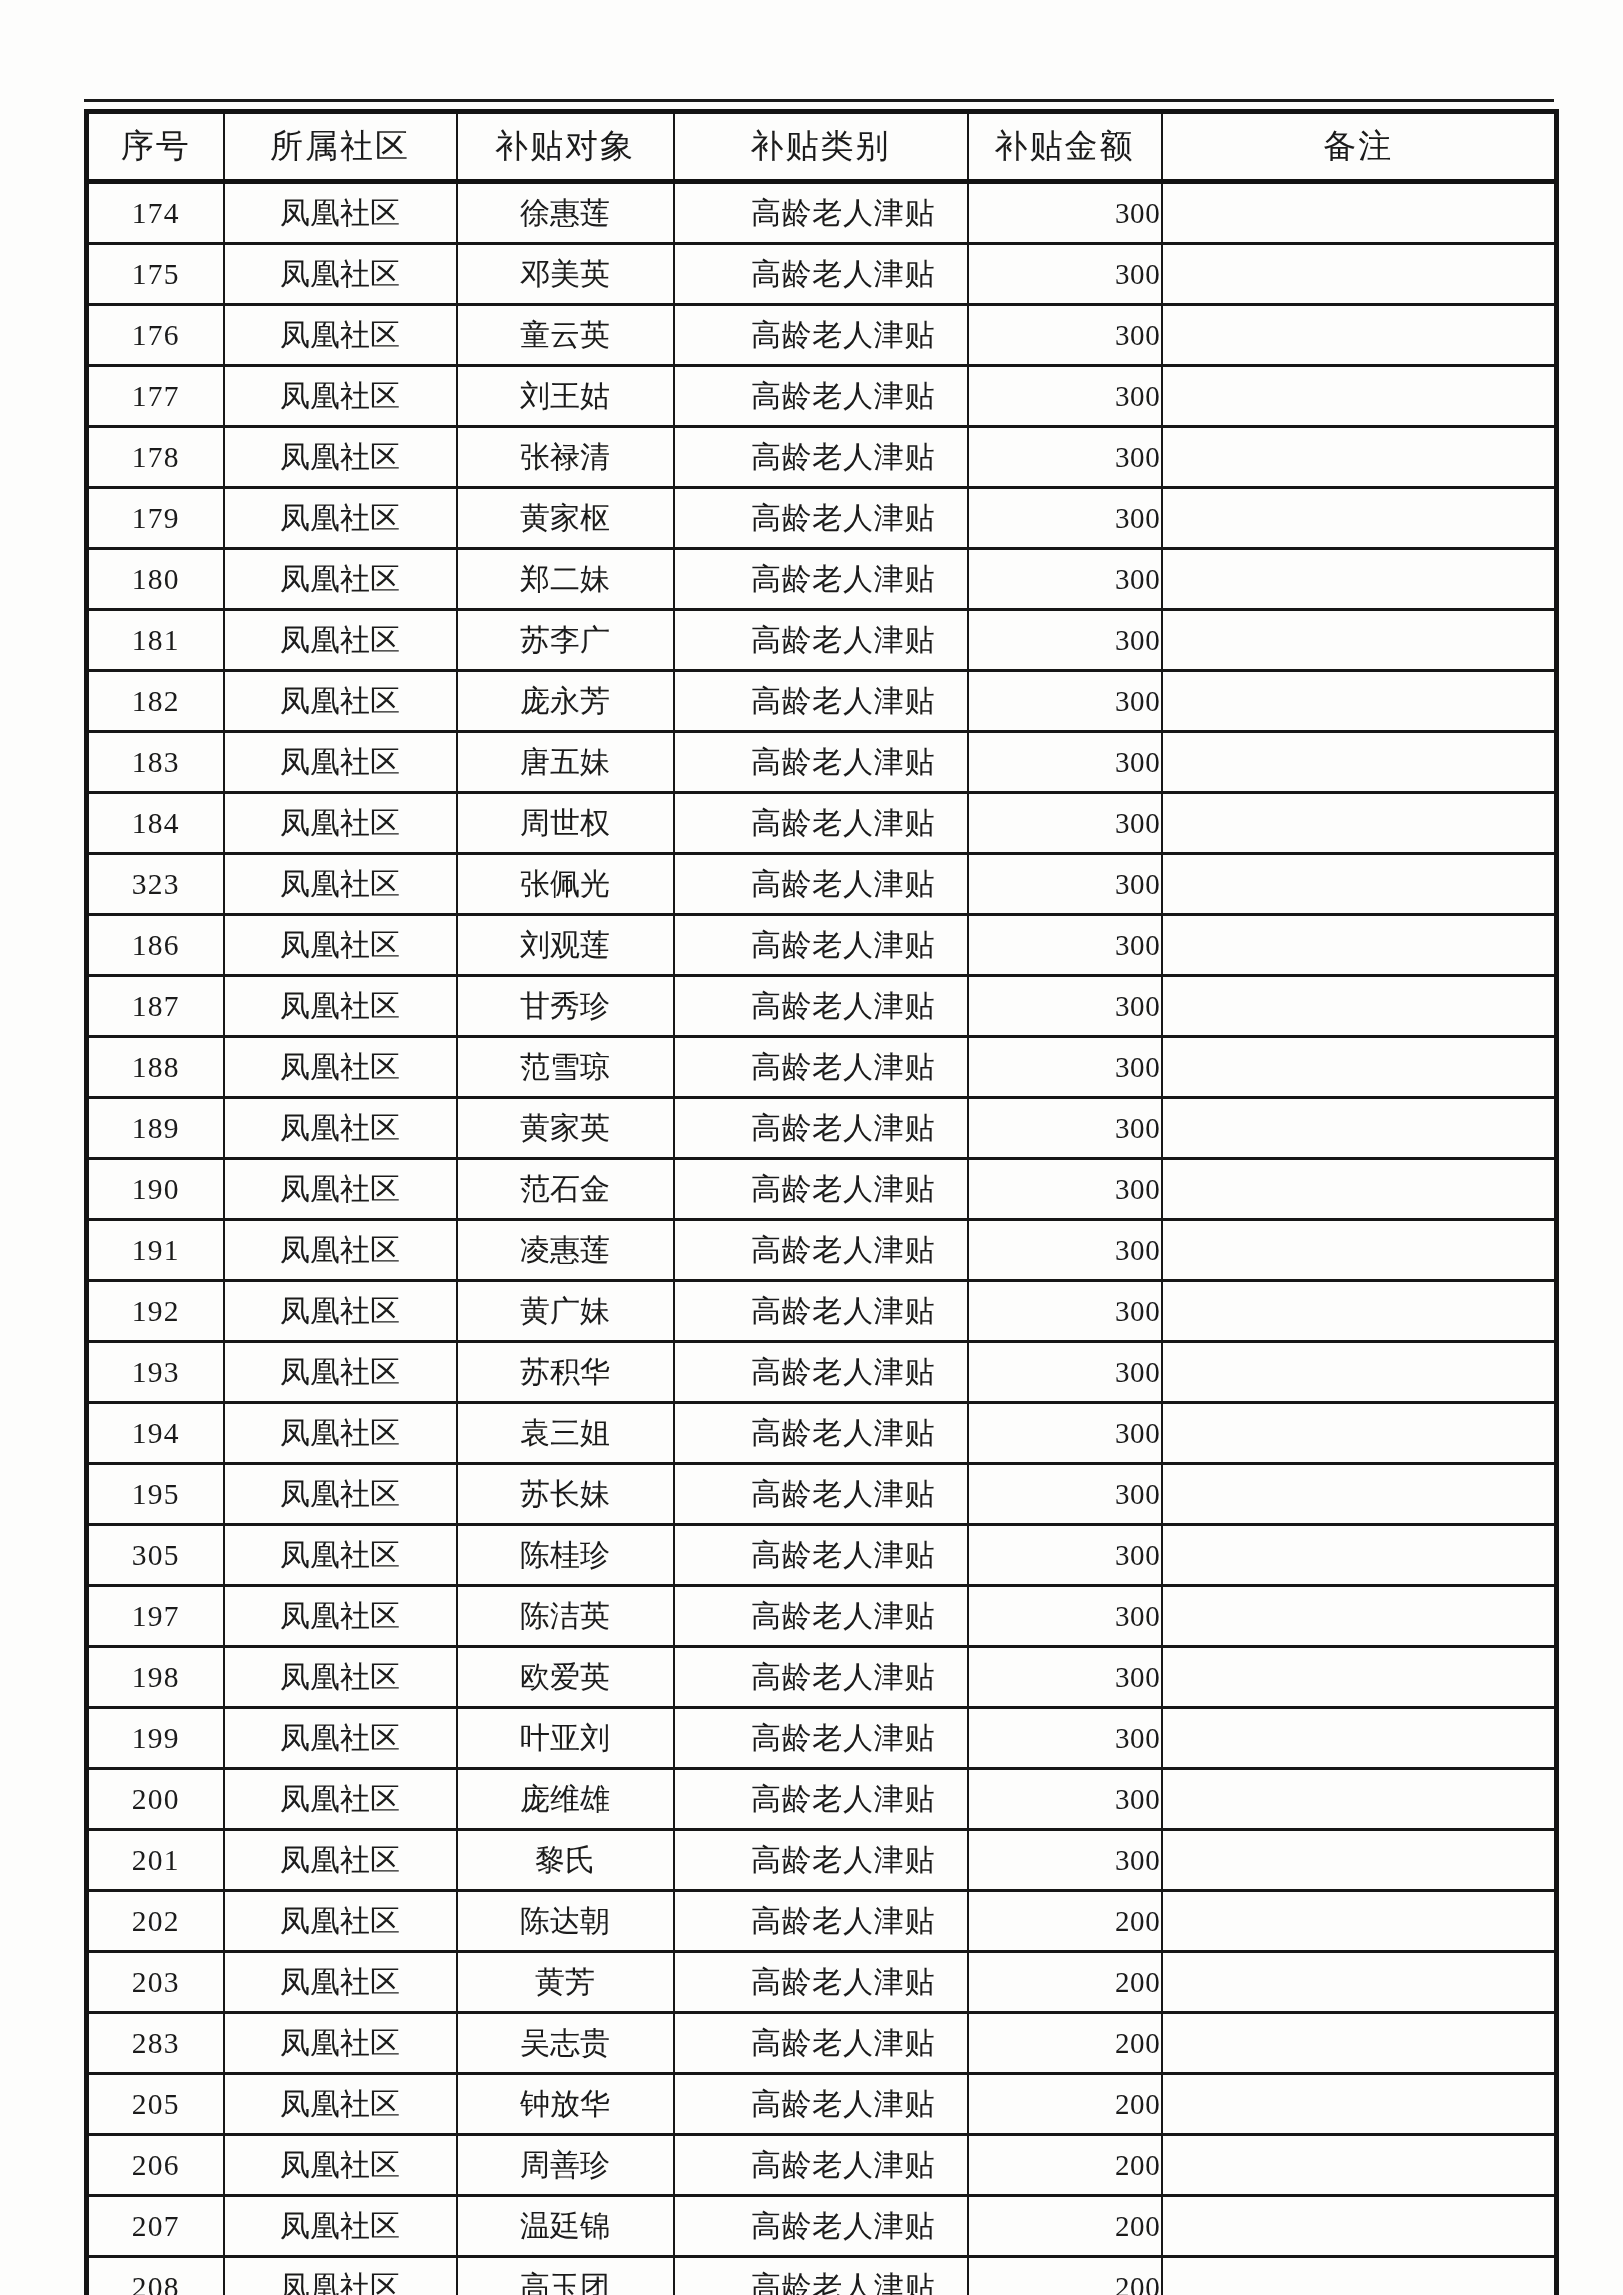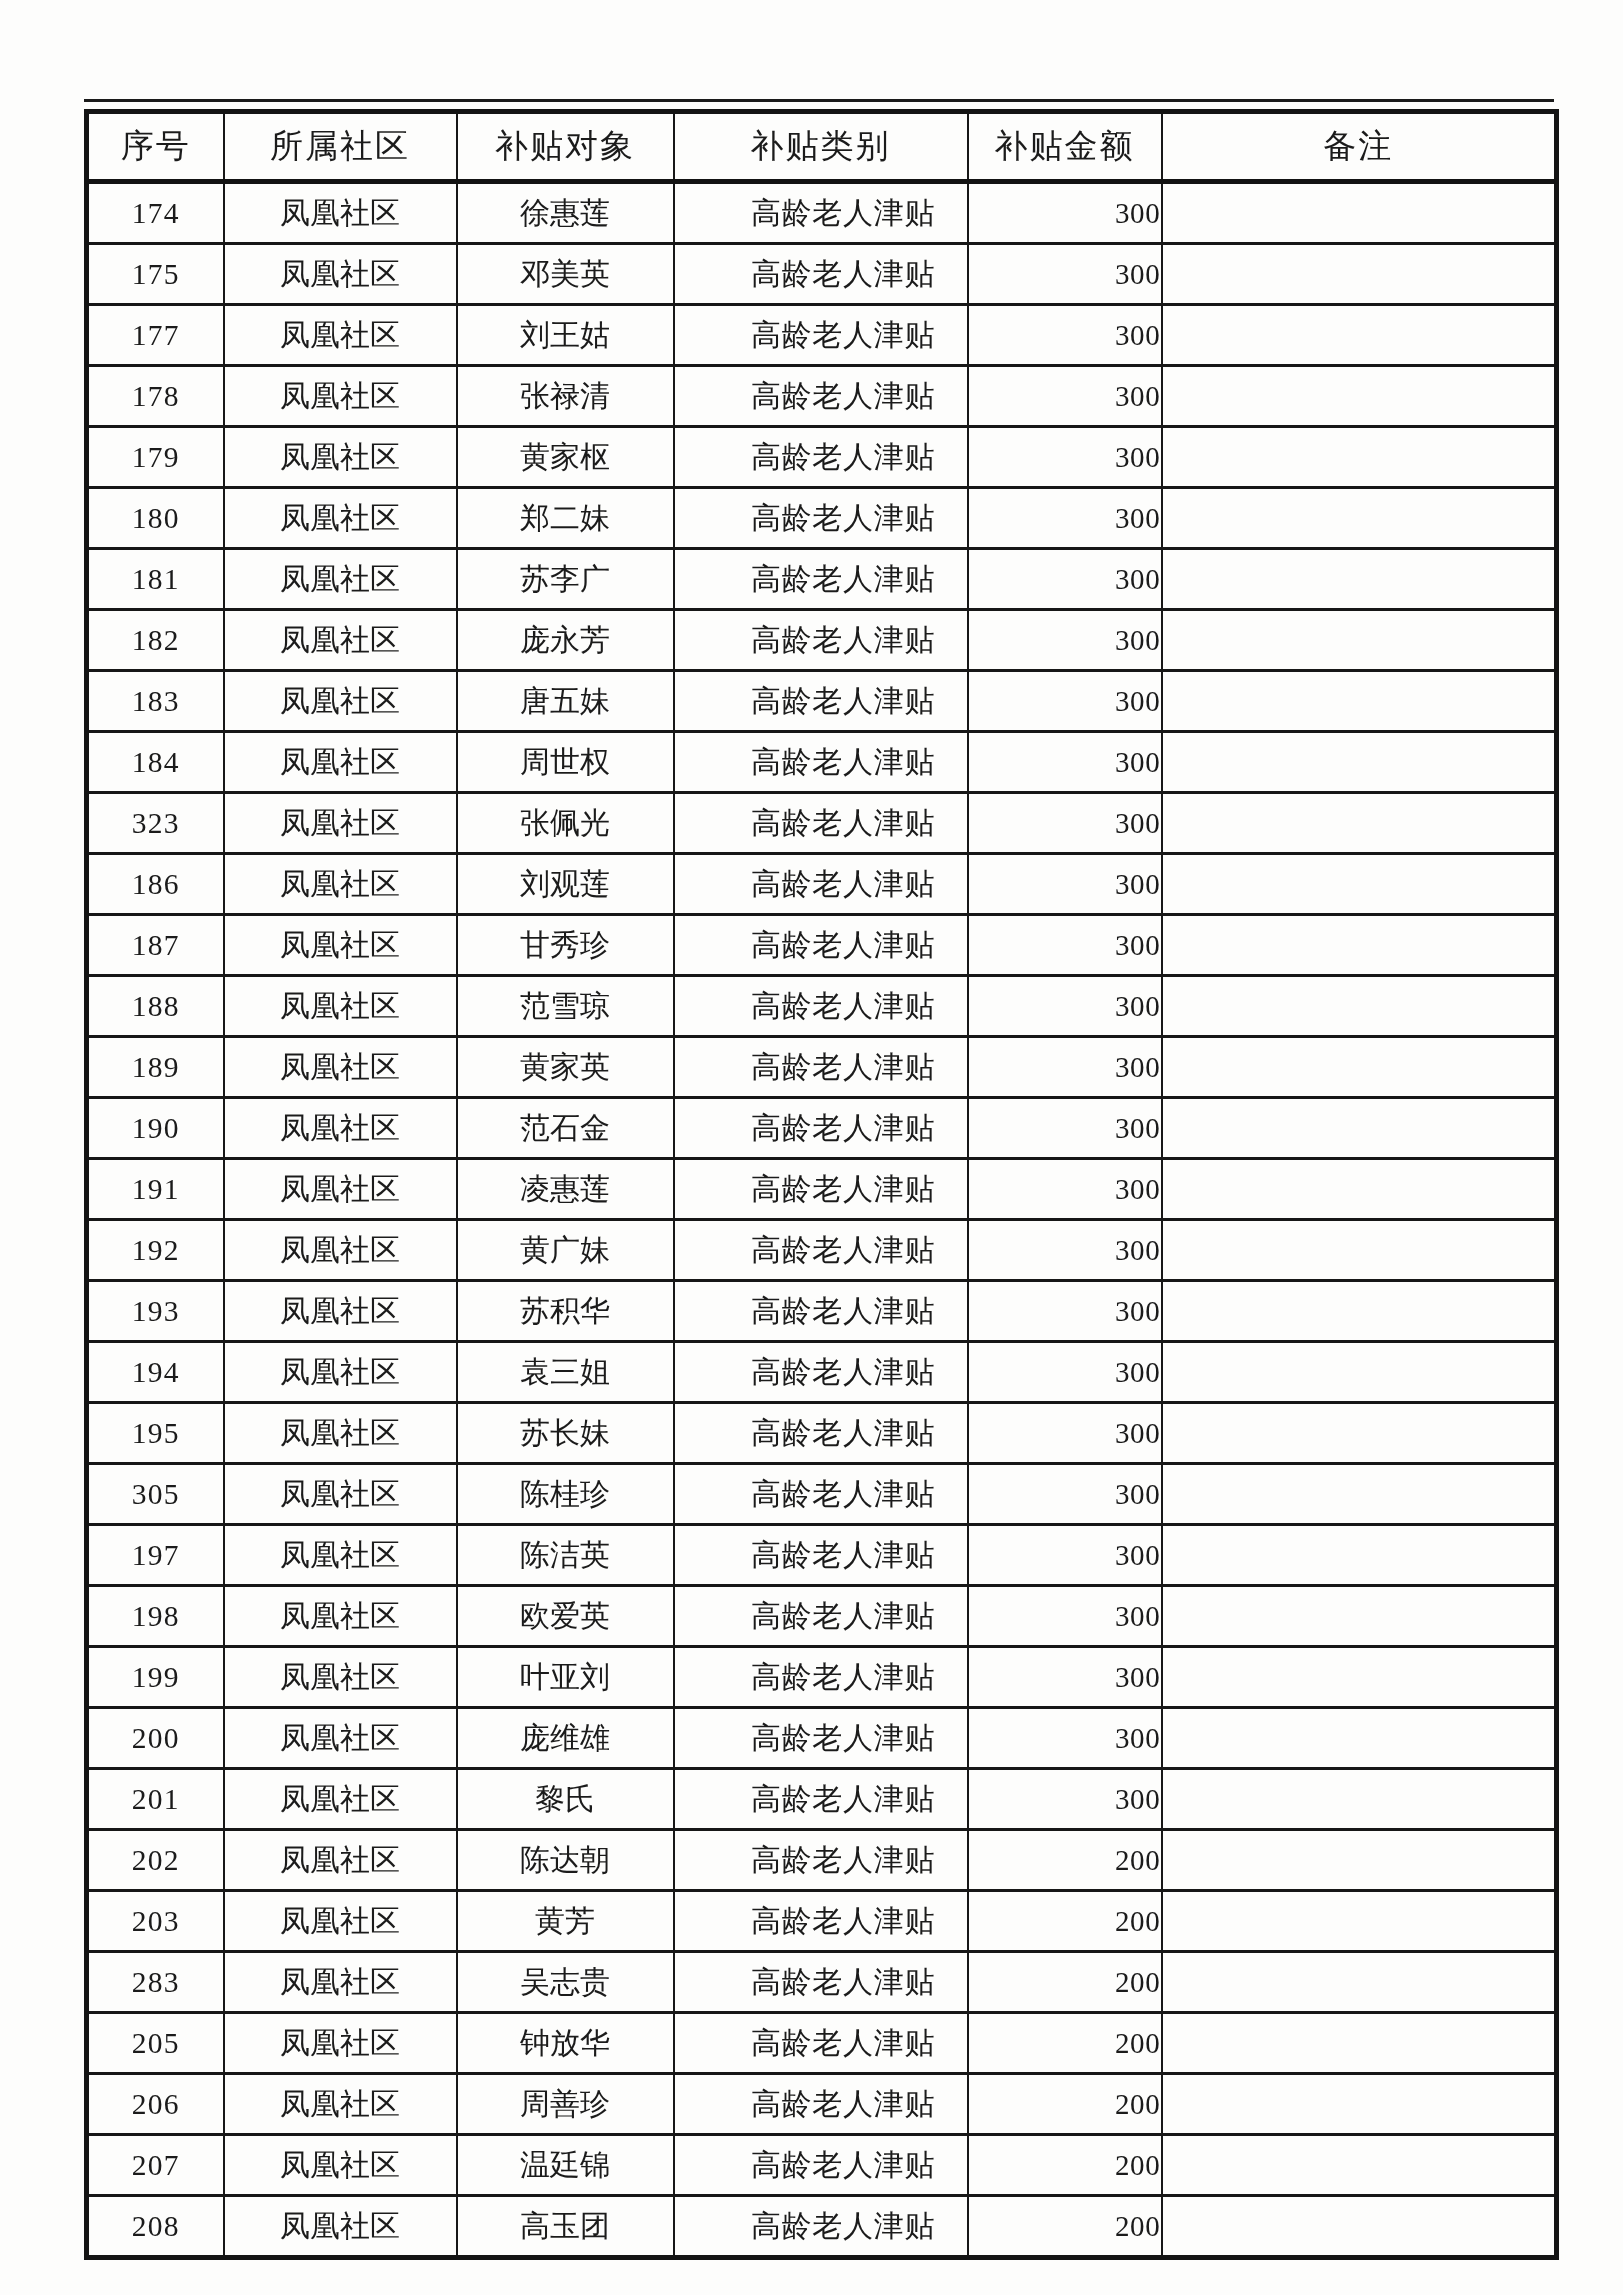--- a/index.html
+++ b/index.html
@@ -105,20 +105,28 @@
   </tr>
         <tr>
     <td class="c-no">175</td>
     <td class="c-comm">凤凰社区</td>
     <td class="c-name">邓美英</td>
     <td class="c-cat">高龄老人津贴</td>
     <td class="c-amt">300</td>
     <td class="c-note"></td>
   </tr>
         <tr>
+    <td class="c-no">176</td>
+    <td class="c-comm">凤凰社区</td>
+    <td class="c-name">童云英</td>
+    <td class="c-cat">高龄老人津贴</td>
+    <td class="c-amt">300</td>
+    <td class="c-note"></td>
+  </tr>
+        <tr>
     <td class="c-no">177</td>
     <td class="c-comm">凤凰社区</td>
     <td class="c-name">刘王姑</td>
     <td class="c-cat">高龄老人津贴</td>
     <td class="c-amt">300</td>
     <td class="c-note"></td>
   </tr>
         <tr>
     <td class="c-no">178</td>
     <td class="c-comm">凤凰社区</td>

